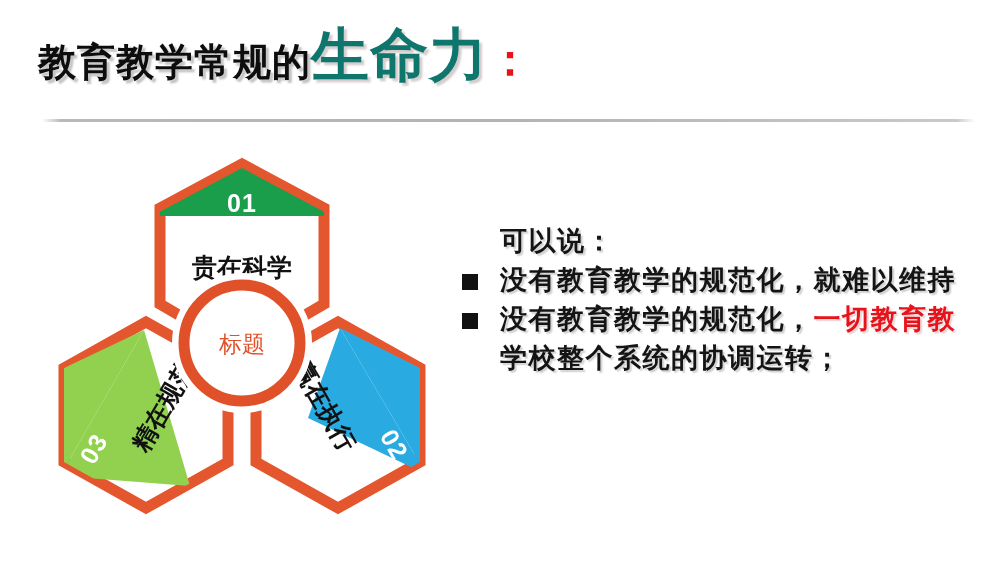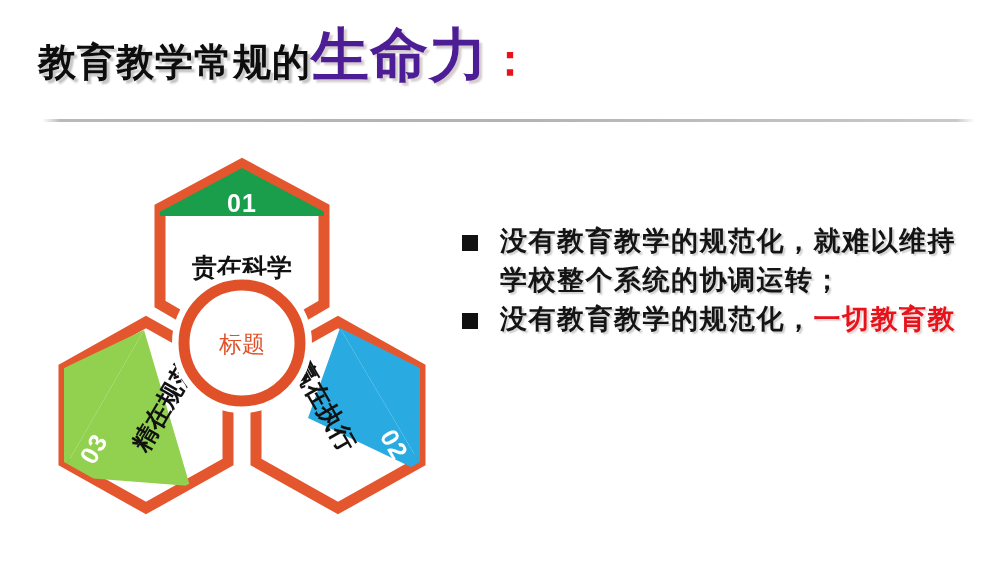--- a/index.html
+++ b/index.html
@@ -33,21 +33,21 @@
     font-size: 38px;
     font-weight: bold;
     letter-spacing: 1px;
     line-height: 68px;
   }
   .title-main {
     color: #0d0d0d;
     text-shadow: 3px 3px 2px rgba(120,120,120,0.45);
   }
   .title-accent {
-    color: #4c1d95;
+    color: #0f766e;
     font-size: 58px;
     text-shadow: 3px 3px 2px rgba(150,130,130,0.40);
   }
   .title-colon {
     color: #e8121a;
     font-size: 44px;
   }
   .title-rule {
     position: absolute;
     left: 42px;
@@ -183,29 +183,30 @@
       <g>
         <circle cx="202" cy="187" r="60" fill="#ffffff" stroke="#ffffff" stroke-width="20"></circle>
         <circle cx="202" cy="187" r="58" fill="#ffffff" stroke="#e0512a" stroke-width="11"></circle>
         <text class="center-label" x="202" y="196" text-anchor="middle">标题</text>
       </g>
     </svg>
   </div>
 
   <div class="body-block">
 
+    <div class="body-line lead">可以说：</div>
 
     <div class="body-line bullet-row">
       <span class="bullet-mark"></span>
       <span>没有教育教学的规范化，就难以维持</span>
     </div>
-    <div class="body-line cont">
-      <span>学校整个系统的协调运转；</span>
-    </div>
-
     <div class="body-line bullet-row">
       <span class="bullet-mark"></span>
       <span>没有教育教学的规范化，</span><span class="red">一切教育教</span>
     </div>
 
+    <div class="body-line cont">
+      <span>学校整个系统的协调运转；</span>
+    </div>
+
   </div>
 
 </div>
 
 </body></html>

